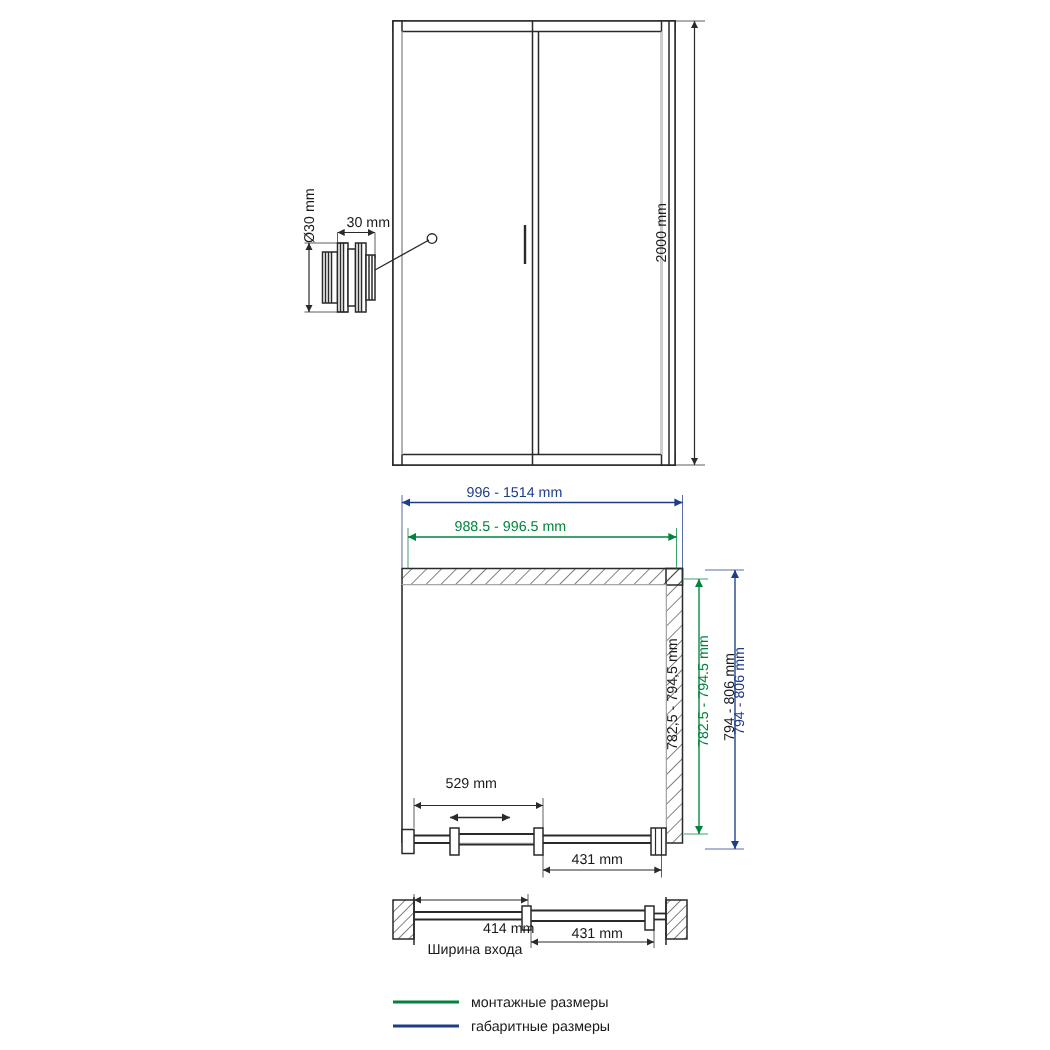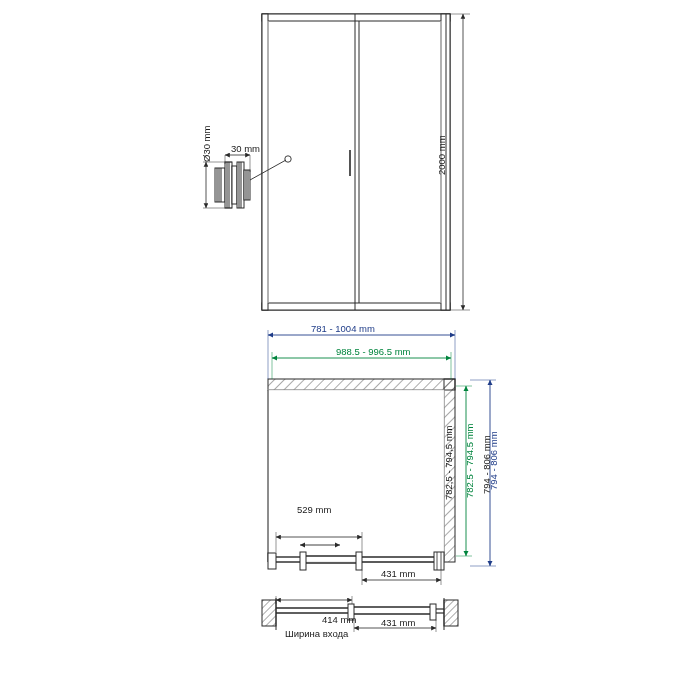--- a/index.html
+++ b/index.html
@@ -244,36 +244,46 @@
       <line x1="436" y1="620" x2="436" y2="632" stroke="#2a2a2a" stroke-width="0.5"></line>
     </g>
   </svg>
 
   <div class="lbl rot" style="left:436px; top:175px;">2000 mm</div>
 
   <div class="lbl rot" style="left:201px; top:162px;">Ø30 mm</div>
 
   <div class="lbl" style="left:231px; top:143px;">30 mm</div>
 
-  <div class="lbl blue" style="left:311px; top:323px;">781 - 1004 mm</div>
-
-  <div class="lbl green" style="left:303px; top:346px;margin-left:33px;">988.5 - 996.5 mm</div>
+  <div class="lbl blue" style="left:311px; top:323px;">996 - 1514 mm</div>
+
+  <div class="lbl green" style="left:303px; top:346px;">988.5 - 996.5 mm</div>
 
   <div class="lbl rot green" style="left:464px; top:498px;">782.5 - 794.5 mm</div>
 
   <div class="lbl rot blue" style="left:488px; top:490px;">794 - 806 mm</div>
 
   <div class="lbl rot" style="left:443px; top:500px;">782,5 - 794,5 mm</div>
 
   <div class="lbl rot" style="left:481px; top:494px;">794 - 806 mm</div>
 
-  <div class="lbl" style="left:297px; top:504px;">529 mm</div>
+  <div class="lbl" style="left:297px; top:517px;">529 mm</div>
 
   <div class="lbl" style="left:381px; top:568px;">431 mm</div>
 
   <div class="lbl" style="left:294px; top:614px;margin-left:28px;">414 mm</div>
 
   <div class="lbl" style="left:285px; top:628px;text-align:center;">Ширина входа</div>
 
   <div class="lbl" style="left:381px; top:617px;">431 mm</div>
 
+  <div class="legend">
+    <div class="legend-row">
+      <span class="legend-swatch"></span>
+      <span class="legend-text">монтажные размеры</span>
+    </div>
+    <div class="legend-row">
+      <span class="legend-swatch blue"></span>
+      <span class="legend-text">габаритные размеры</span>
+    </div>
+  </div>
 
 </div>
 
 </body></html>

